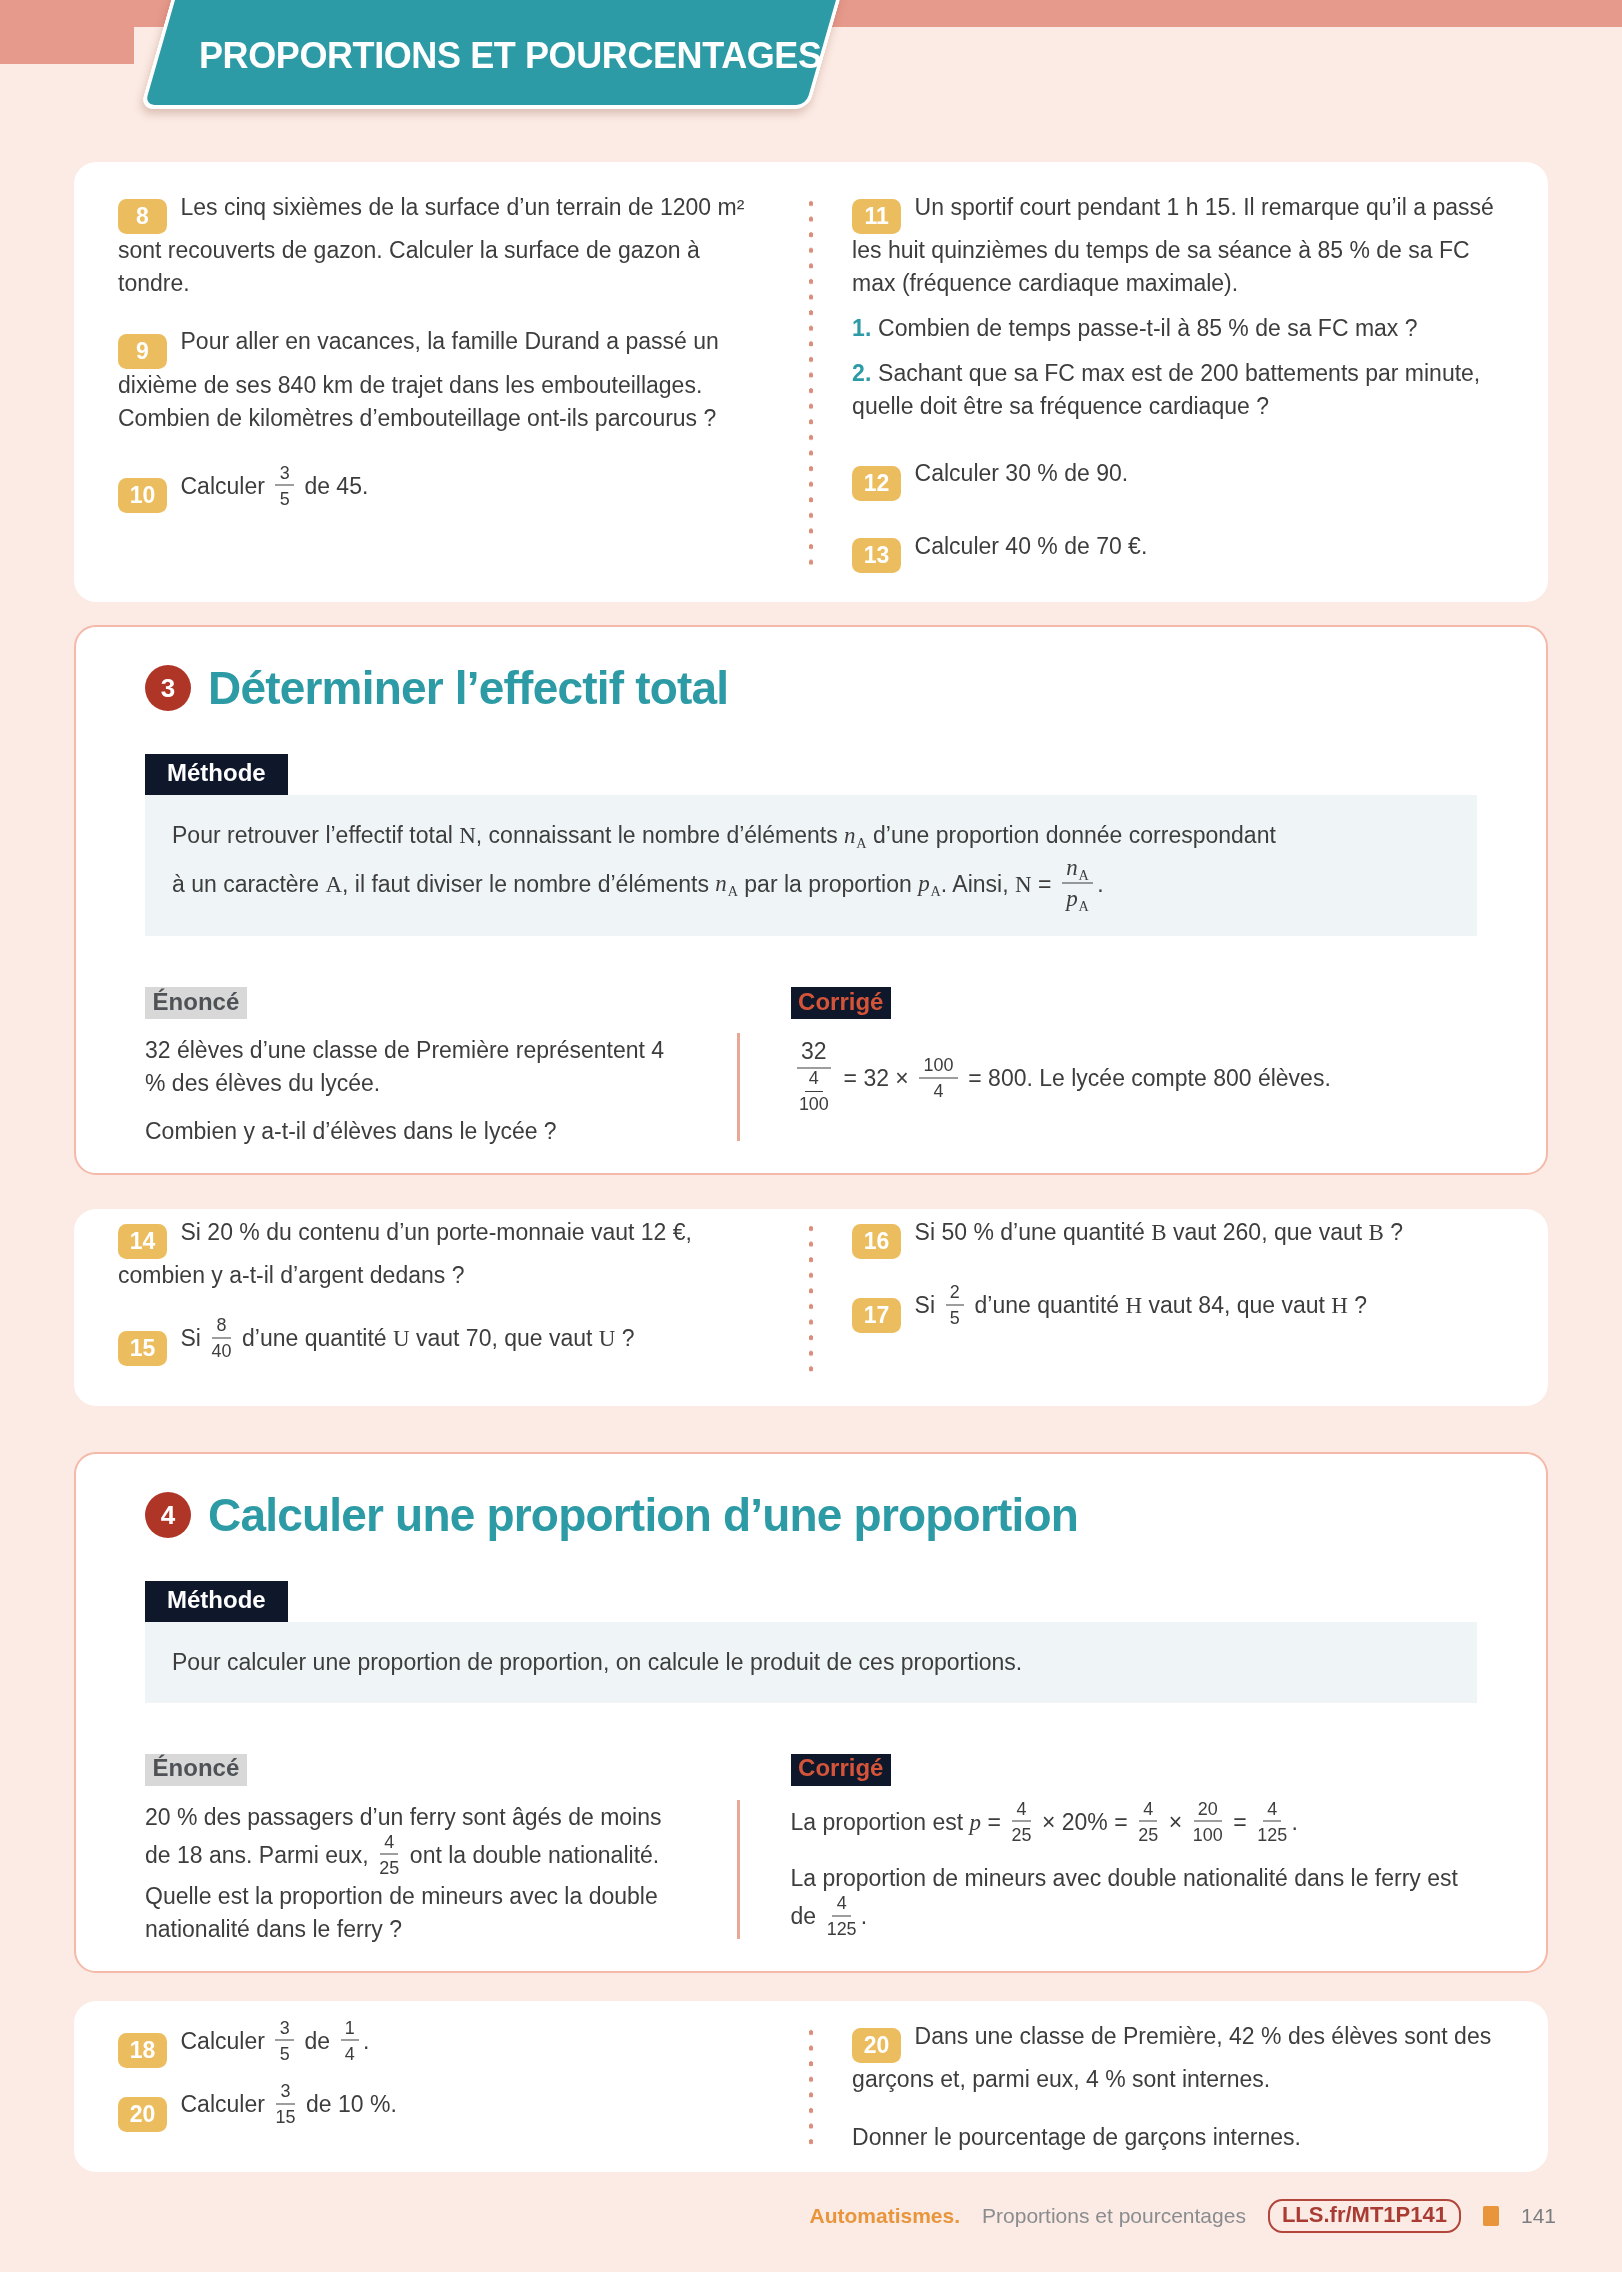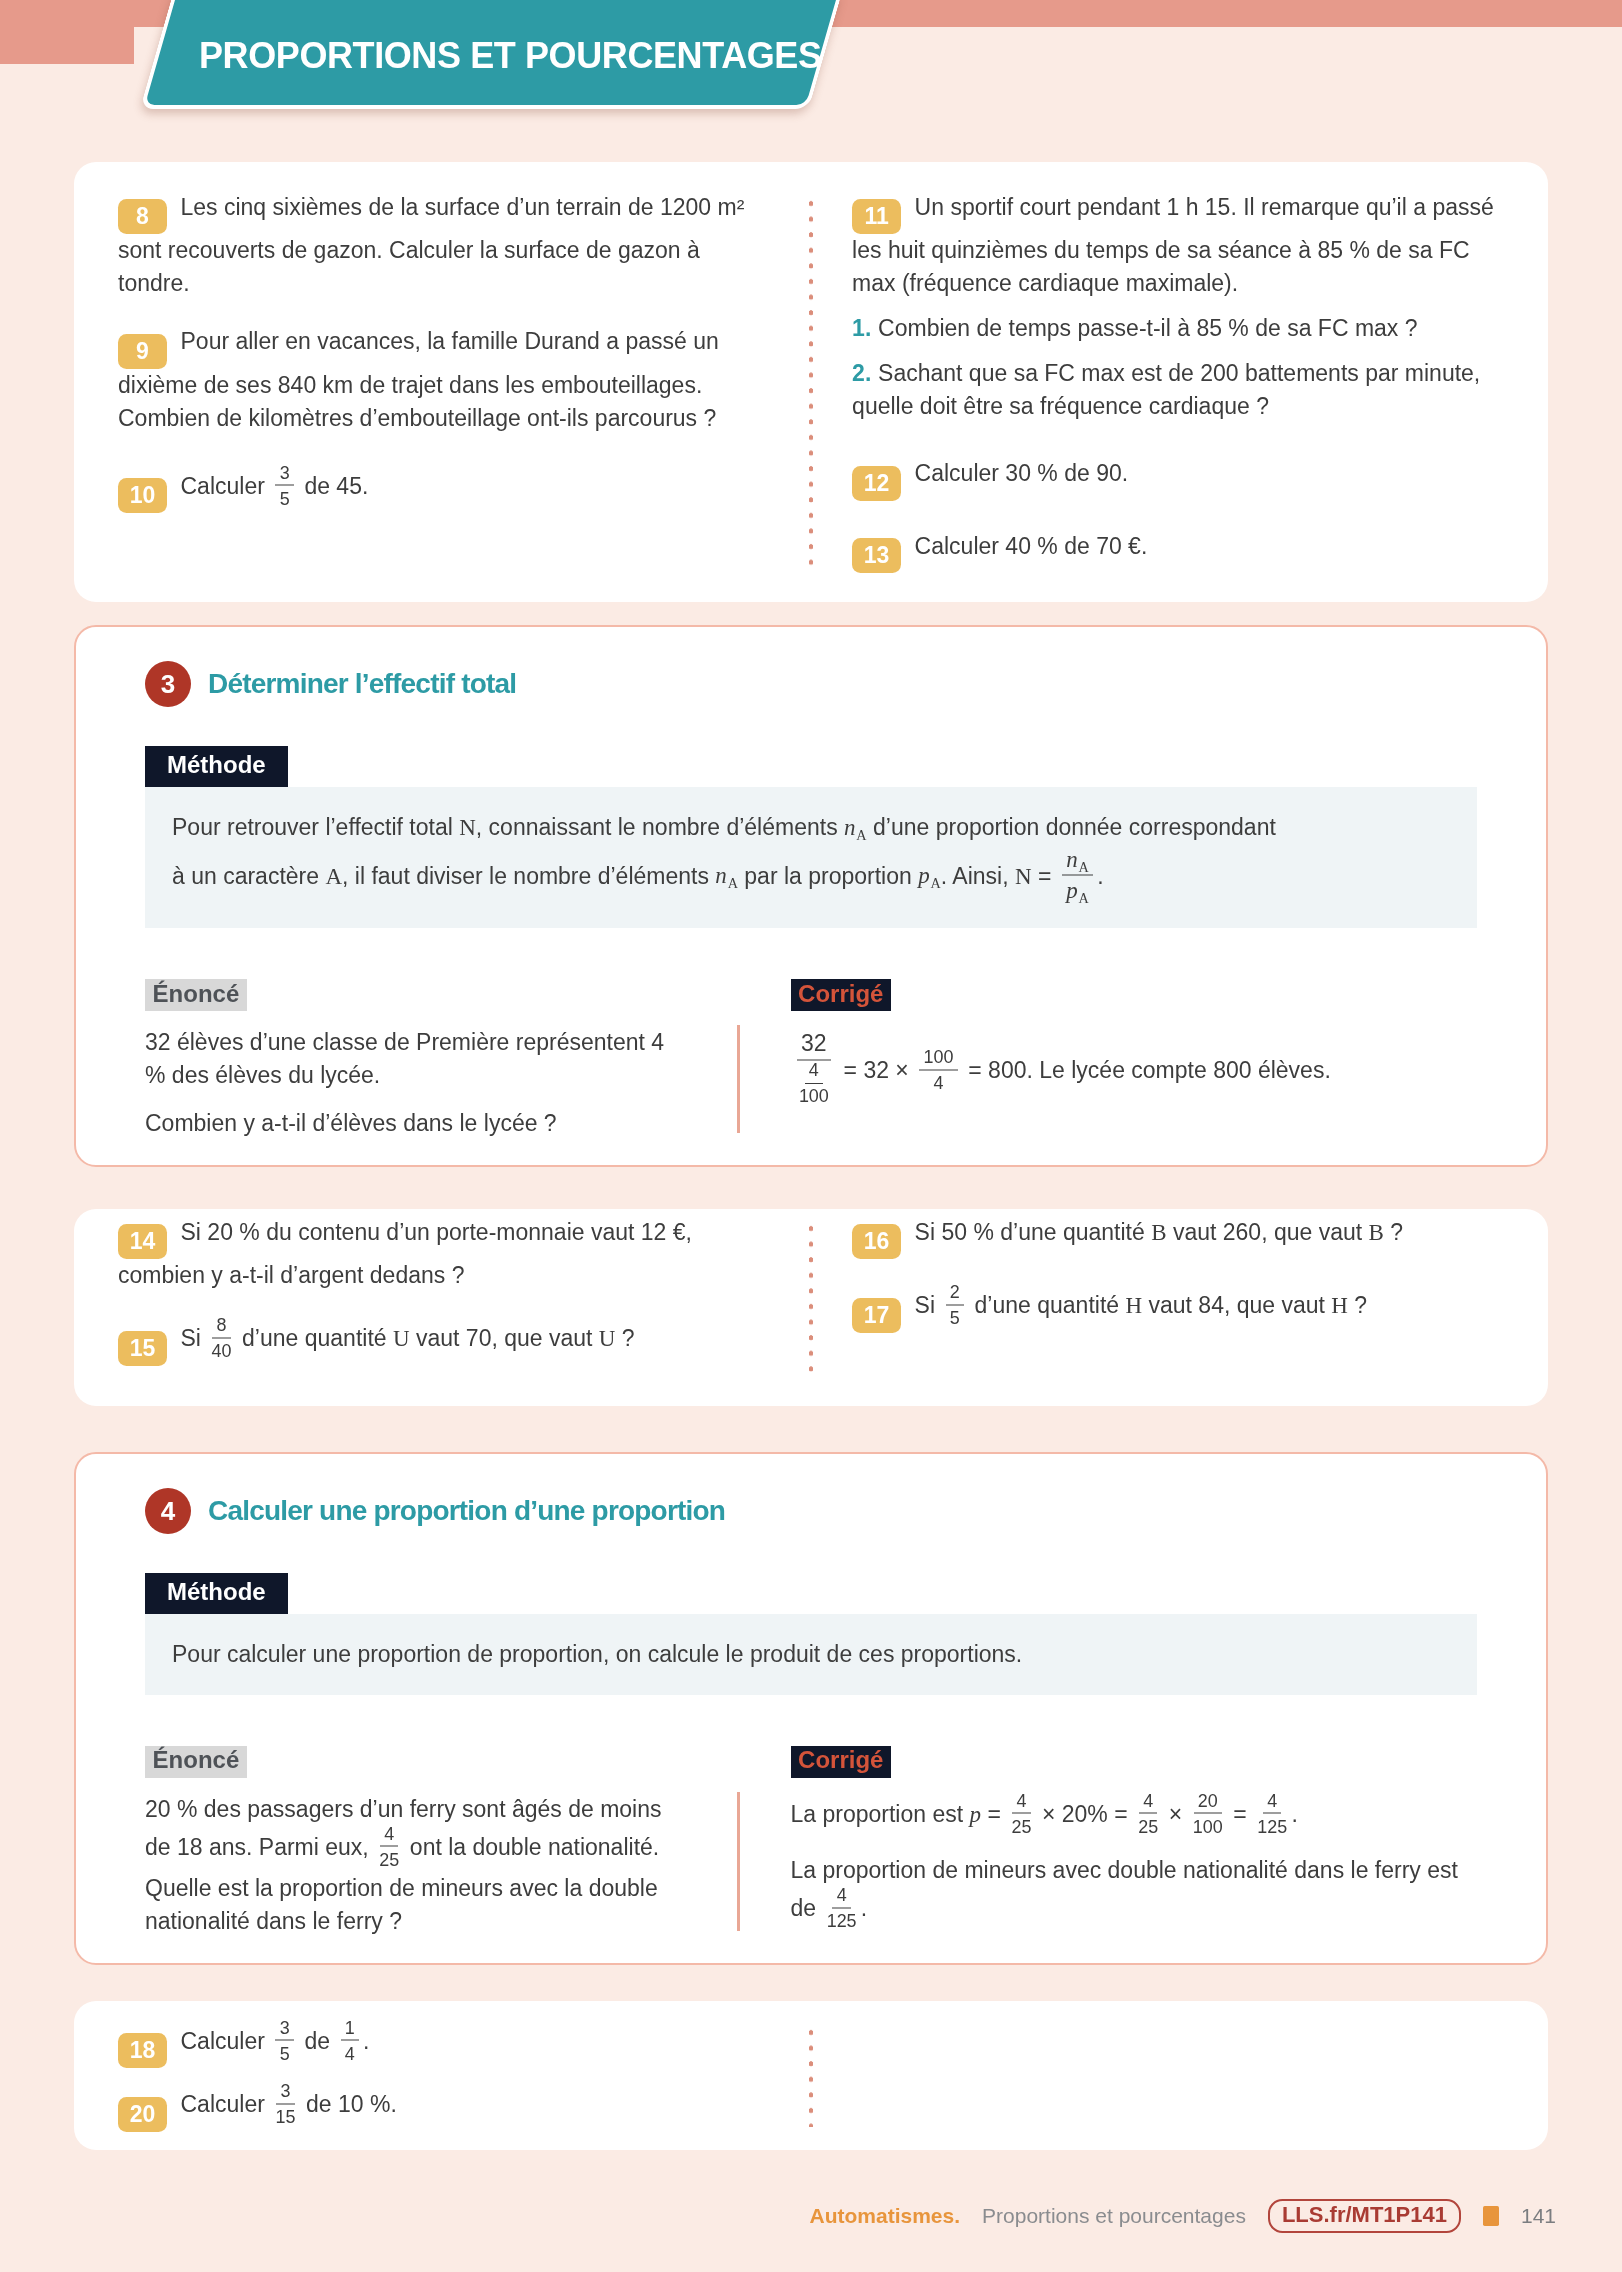--- a/index.html
+++ b/index.html
@@ -35,21 +35,21 @@
   .mt-md{margin-top:12px;}
 
   
   .mbox{position:absolute;left:74px;width:1474px;background:#fff;border:2.5px solid #f4b9a8;
         border-radius:22px;box-sizing:border-box;padding:22px 69px 25px;}
   #sec3{top:625px;min-height:528px;}
   #sec4{top:1452px;min-height:509px;}
   .sec-head{display:flex;align-items:center;gap:17px;margin-top:12px;}
   .sec-num{flex:0 0 auto;width:46px;height:46px;border-radius:50%;background:#af3627;color:#fff;
            font-weight:700;font-size:26px;display:inline-flex;align-items:center;justify-content:center;}
-  .sec-title{margin:0;color:#2d9ba5;font-size:28px;font-weight:700;letter-spacing:-0.8px;}
+  .sec-title{margin:0;color:#2d9ba5;font-size:46px;font-weight:700;letter-spacing:-0.8px;}
   .mwrap{margin-top:39px;}
   .mtab{display:inline-block;background:#0f172a;color:#fff;font-weight:700;font-size:24px;
         padding:5px 22px 7.6px;}
   .mbody{background:#eff4f6;padding:22px 27px;font-size:23px;line-height:37px;}
 
   .ec-grid{display:grid;grid-template-columns:541px 2.5px auto;column-gap:51px;margin-top:51px;}
   .ec-div{width:2.5px;background:#e9a795;margin-top:46px;margin-bottom:6.8px;}
   .lab{display:inline-block;font-weight:700;font-size:24px;padding:0.8px 7.6px 3.4px;}
   .lab-enonce{background:#d8d8d8;color:#4e5257;}
   .lab-corrige{background:#0f172a;color:#d4543a;}
@@ -209,20 +209,24 @@
             </span> de <span class="frac">
               <span class="fnum">1</span>
               <span class="fden">4</span>
             </span>.</span></p>
       <p class="ex" style="margin-top:15px;"><span class="nbadge">20</span><span>Calculer <span class="frac">
               <span class="fnum">3</span>
               <span class="fden">15</span>
             </span> de 10 %.</span></p>
     </div>
     <div class="vdots"></div>
+    <div class="col">
+      <p class="ex"><span class="nbadge">20</span><span>Dans une classe de Première, 42 % des élèves sont des garçons et, parmi eux, 4 % sont internes.</span></p>
+      <p class="ex mt-md"><span>Donner le pourcentage de garçons internes.</span></p>
+    </div>
   </section>
 
   <footer class="footer">
     <span class="f-label">Automatismes.</span>
     <span class="f-chap">Proportions et pourcentages</span>
     <span class="f-code">LLS.fr/MT1P141</span>
     <span class="f-sq"></span>
     <span class="f-page">141</span>
   </footer>
 

